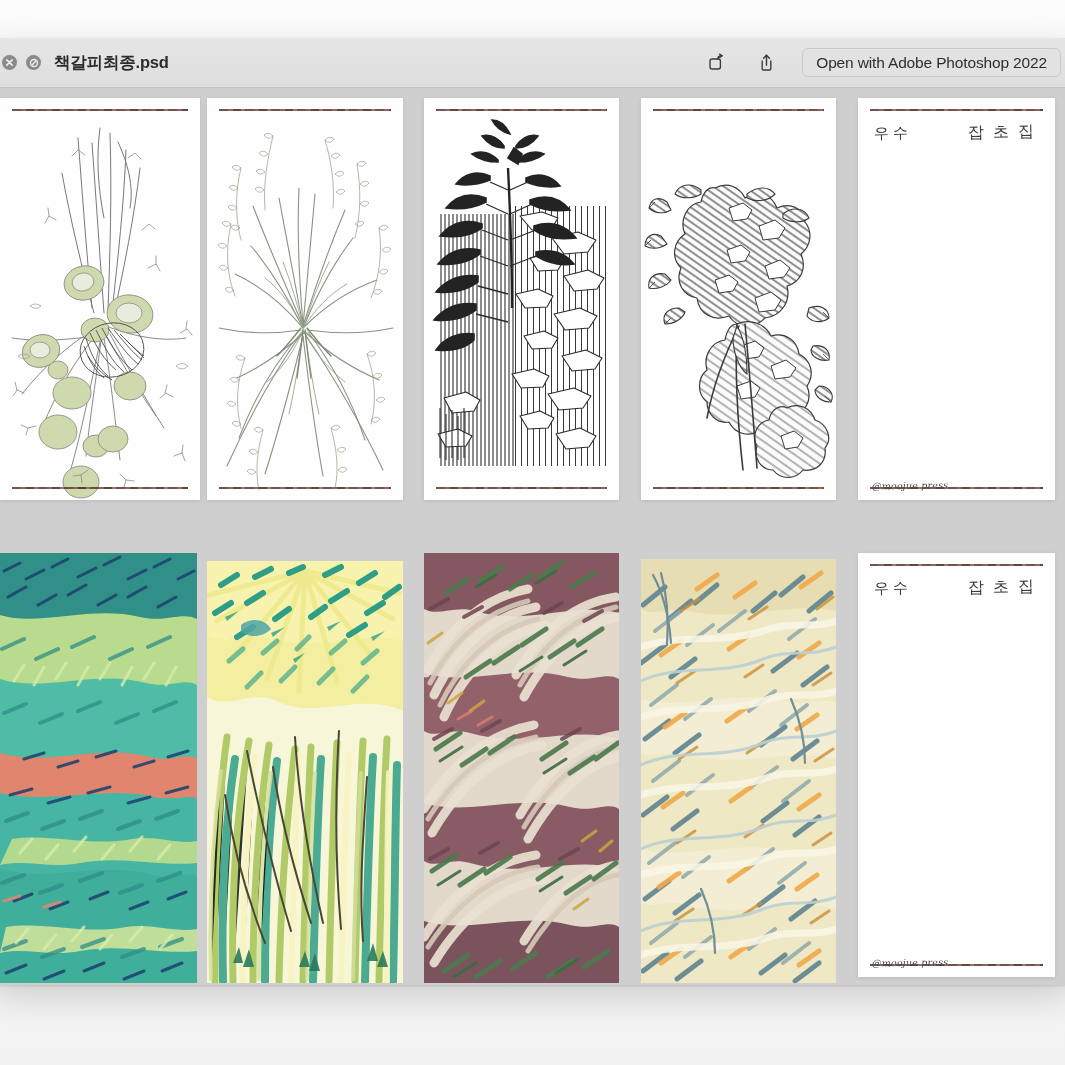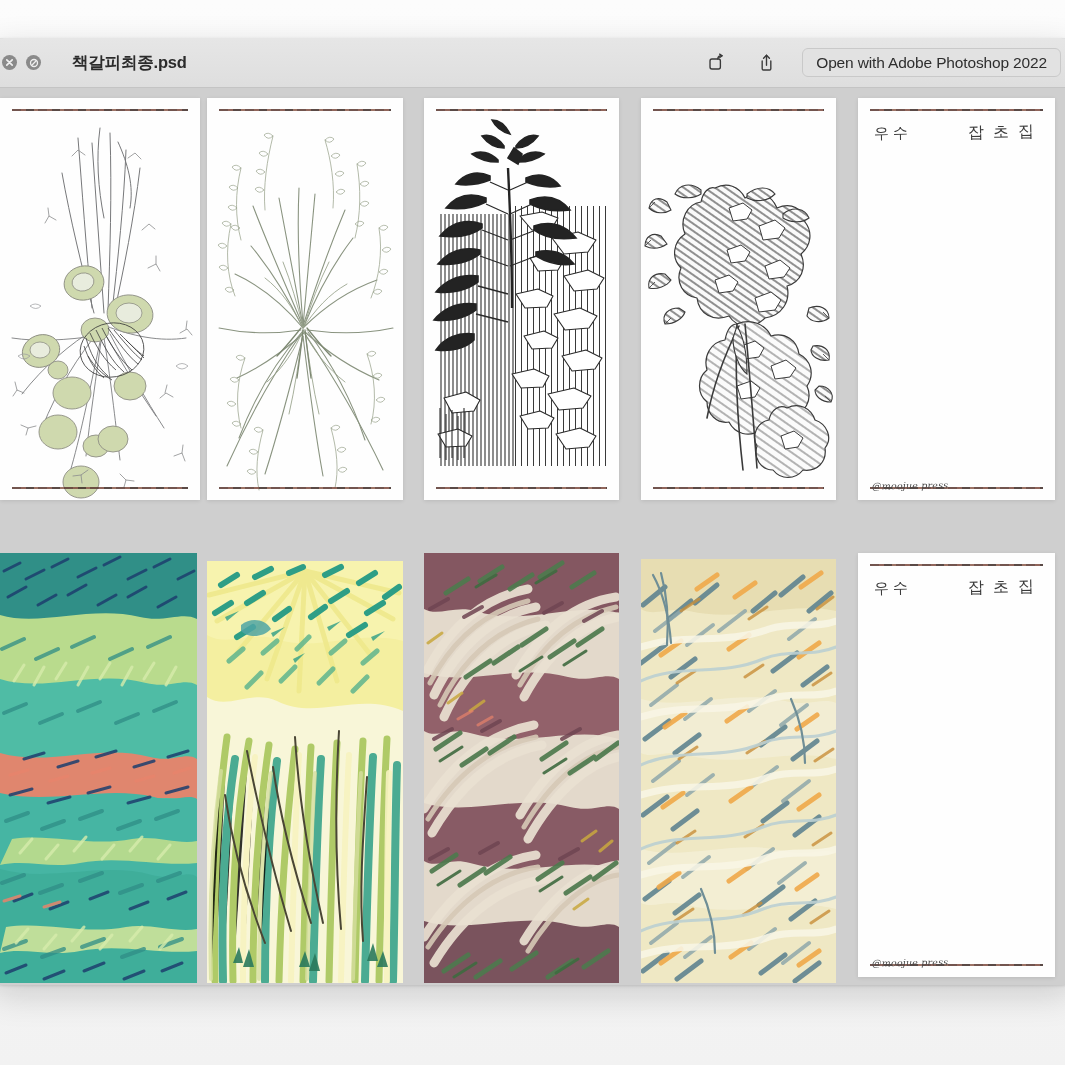--- a/index.html
+++ b/index.html
@@ -54,21 +54,21 @@
     width: 15px; height: 15px;
     border-radius: 50%;
     background: #8a8a8a;
     display: flex; align-items: center; justify-content: center;
     cursor: pointer;
     flex: 0 0 auto;
   }
   .tl-btn svg { display: block; }
 
   .win-title {
-    margin-left: 31px;
+    margin-left: 13px;
     font-size: 16.5px;
     font-weight: bold;
     color: #2b2b2b;
     letter-spacing: -0.2px;
     white-space: nowrap;
   }
 
   .tb-right {
     margin-left: auto;
     display: flex;

